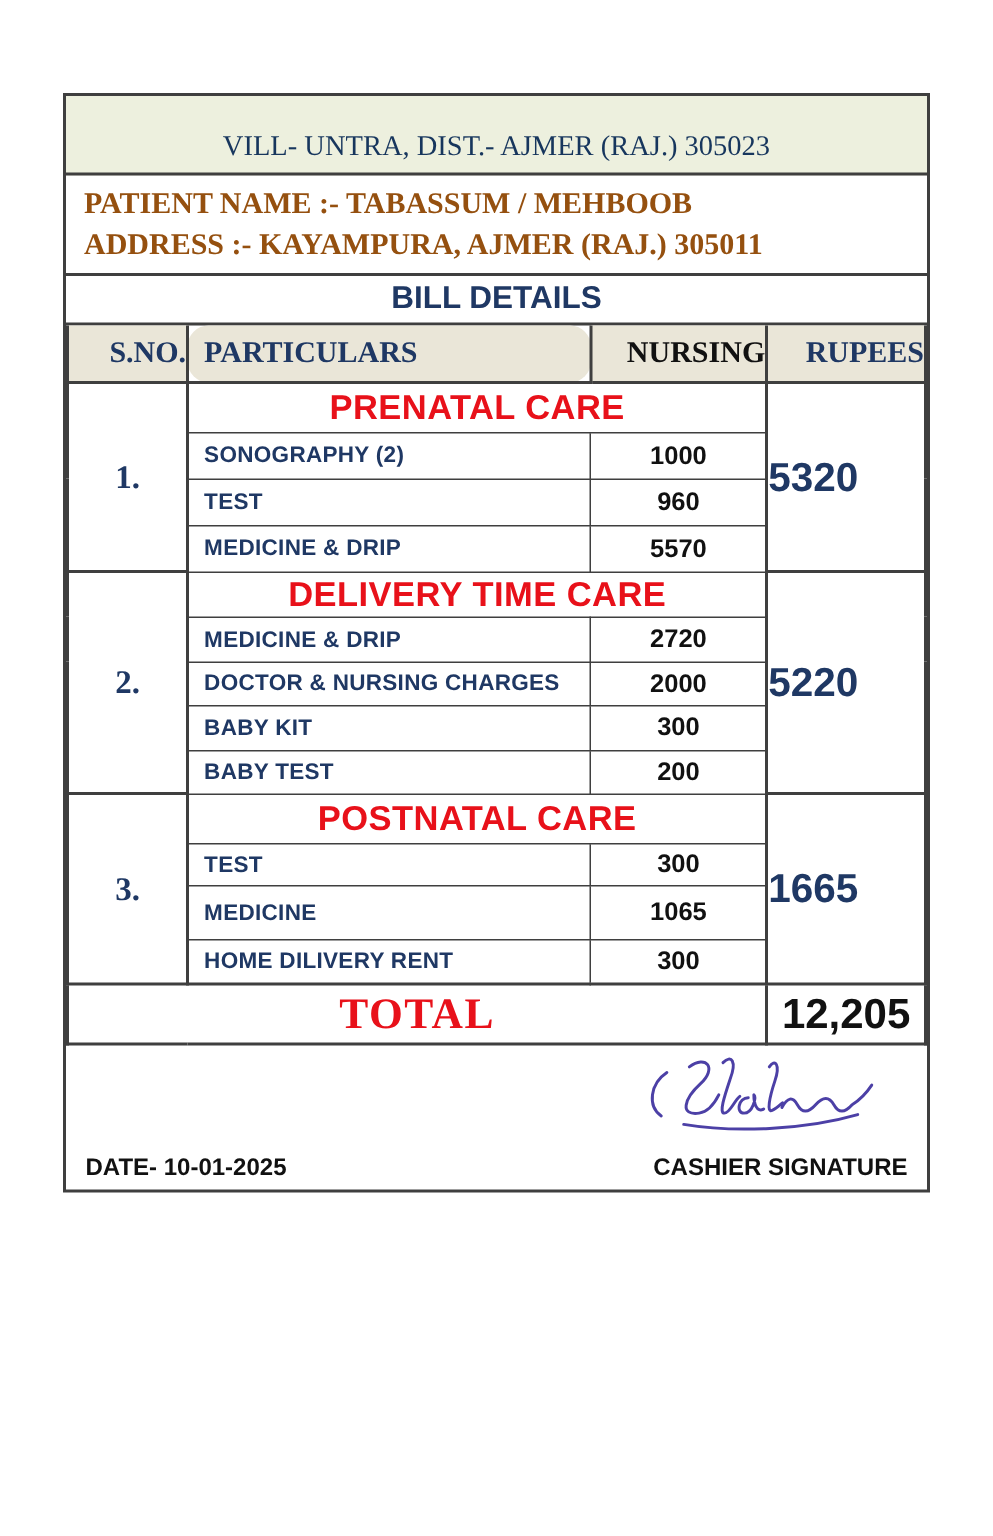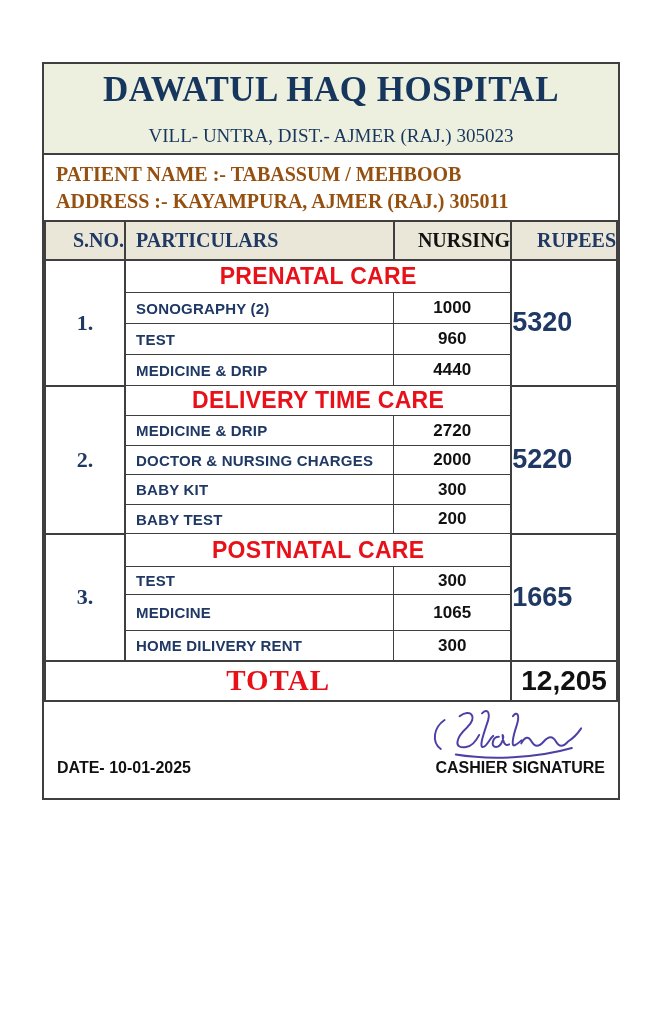--- a/index.html
+++ b/index.html
@@ -54,21 +54,21 @@
   table{width:100%;border-collapse:collapse;table-layout:fixed;}
   th,td{border:1.5px solid var(--border);}
   thead th{
     border-width:2px;border-top:none;
     background:var(--header_row_bg);
     font-family:"Liberation Serif",serif;
     font-weight:bold;font-size:20px;color:var(--navy);
     height:38px;
     text-align:right;
   }
-  thead th.c-part{text-align:left;padding-left:10px;}
+  thead th.c-part{text-align:left;padding-left:10px;border-radius:14px;}
   thead th.c-charges{color:var(--charges_black);}
   tr.h28{height:28px;} tr.h29{height:29px;} tr.h30{height:30px;}
   tr.h31{height:31px;} tr.h33{height:33px;} tr.h36{height:36px;}
   td.sno{
     text-align:center;vertical-align:middle;
     font-family:"Liberation Serif",serif;font-weight:bold;
     font-size:22px;color:var(--navy);border-width:2px;
   }
   td.sec-title{
     text-align:center;font-weight:bold;font-size:23px;
@@ -95,40 +95,40 @@
   td.total-value{
     text-align:center;font-weight:bold;font-size:28px;
     color:var(--charges_black);border-width:2px;
   }
   
   .sig-area{position:relative;height:96px;}
   .signature{position:absolute;right:16px;top:3px;width:182px;height:58px;}
   .signature path{fill:none;stroke:var(--signature_ink);stroke-width:2.1;
     stroke-linecap:round;stroke-linejoin:round;}
   .footer-line{
-    position:absolute;left:0;right:0;bottom:21px;
+    position:absolute;left:0;right:0;bottom:5px;
     display:flex;justify-content:space-between;
     padding:0 13px;font-weight:bold;font-size:16px;color:#111;
   }
 </style>
 </head>
 <body>
 
 <div class="bill">
 
   <div class="banner">
-    <div class="hospital-name">DAWATUL HAQ HOSPITAL</div>
     <div class="hospital-address">VILL- UNTRA, DIST.- AJMER (RAJ.)  305023</div>
   </div>
 
   <div class="patient">
     <div>PATIENT NAME :- TABASSUM / MEHBOOB</div>
     <div>ADDRESS :- KAYAMPURA, AJMER (RAJ.) 305011</div>
   </div>
 
+  <div class="bill-title">BILL DETAILS</div>
 
   <table>
     <colgroup>
       <col style="width:14%">
         <col style="width:47%">
       <col style="width:20.5%">
         <col style="width:18.5%">
     </colgroup>
     <thead>
       <tr>
@@ -148,21 +148,21 @@
       <tr class="h31">
         <td class="label">SONOGRAPHY (2)</td>
         <td class="charge">1000</td>
       </tr>
       <tr class="h31">
         <td class="label">TEST</td>
         <td class="charge">960</td>
       </tr>
       <tr class="h31">
         <td class="label">MEDICINE &amp; DRIP</td>
-        <td class="charge">4440</td>
+        <td class="charge">5570</td>
       </tr>
     </tbody>
 
     <tbody>
       <tr class="h30">
         <td class="sno" rowspan="5">2.</td>
         <td class="sec-title" colspan="2">DELIVERY TIME CARE</td>
         <td class="rupees" rowspan="5">5220</td>
       </tr>
       <tr class="h30">

